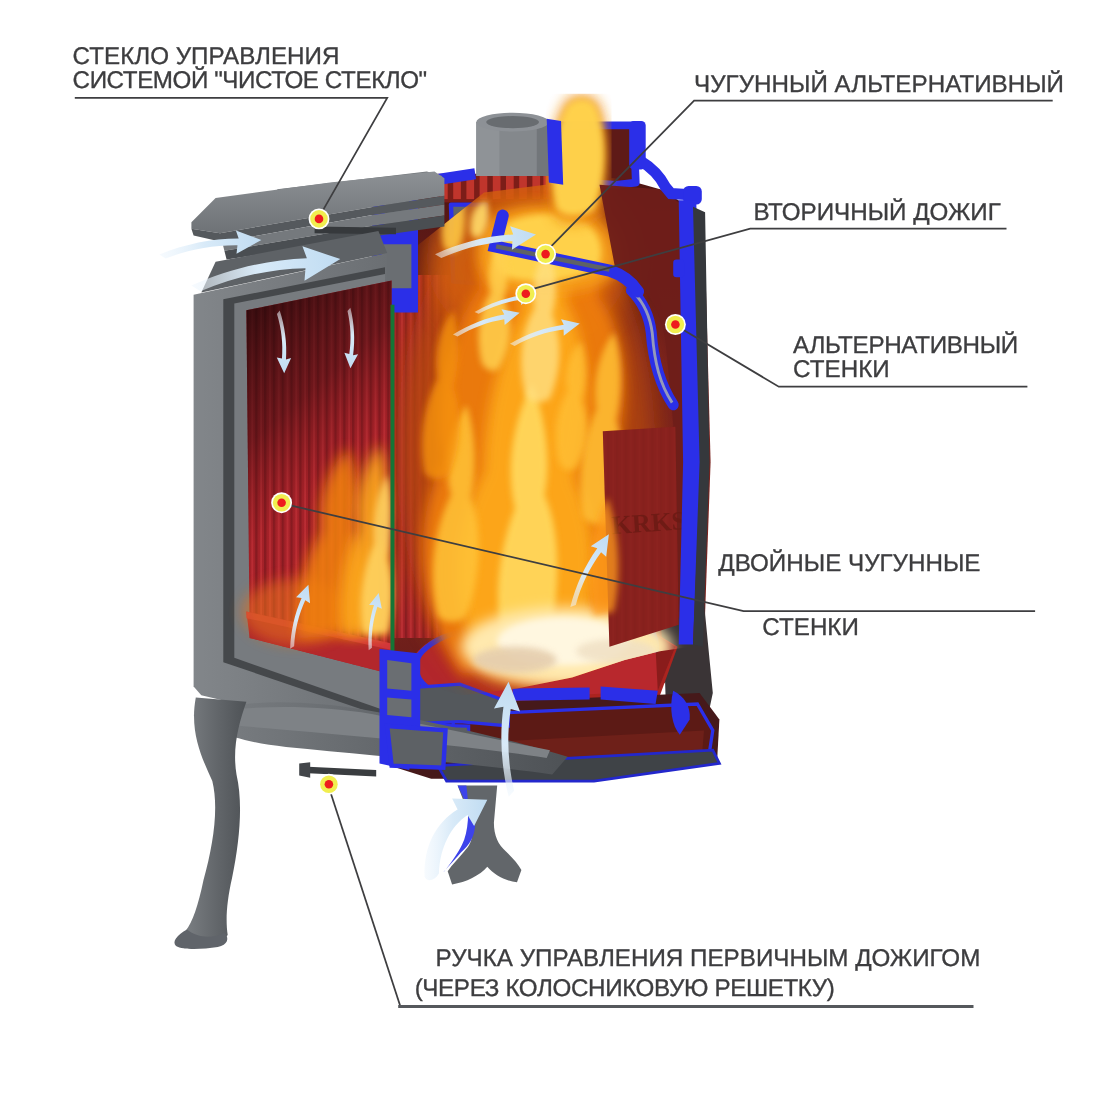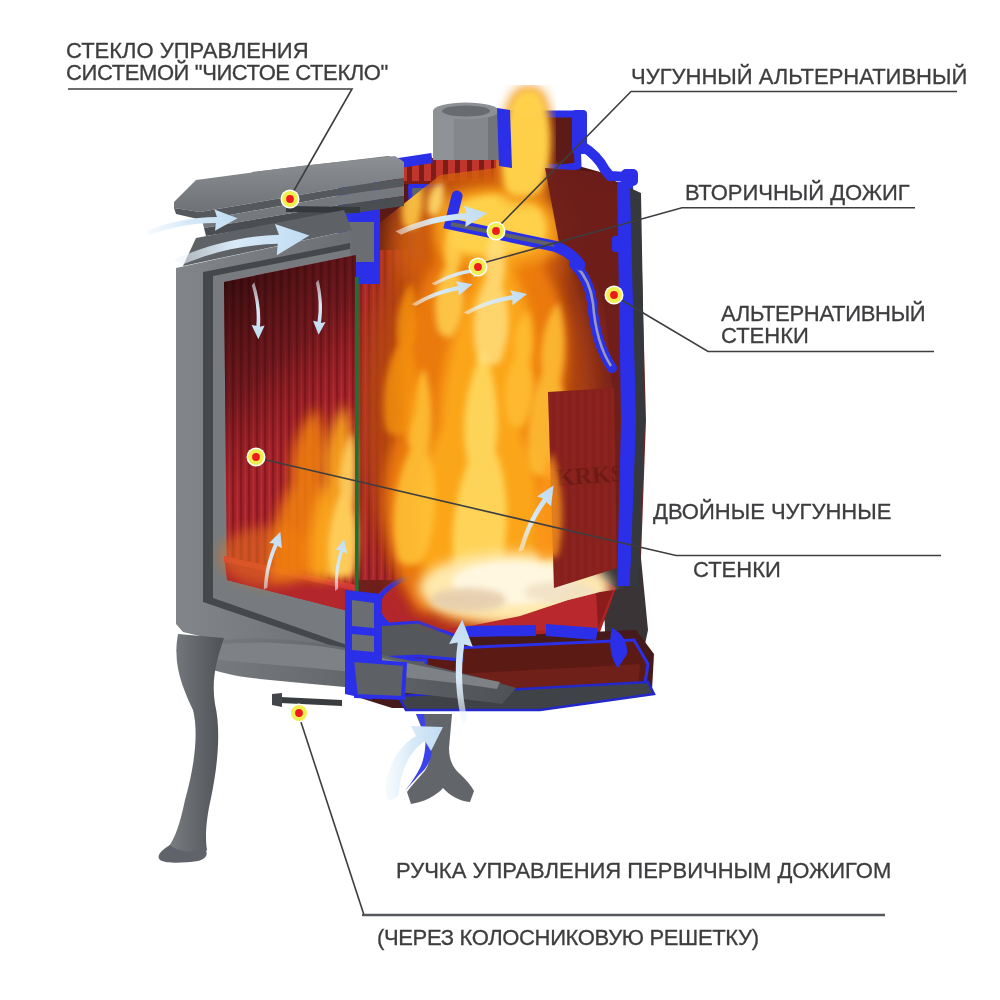--- a/index.html
+++ b/index.html
@@ -258,14 +258,14 @@
 
 <div class="lbl" id="t1a" style="left:66px;top:40px;">СТЕКЛО УПРАВЛЕНИЯ</div>
 <div class="lbl" id="t1b" style="left:66px;top:62px;letter-spacing:-0.4px;">СИСТЕМОЙ "ЧИСТОЕ СТЕКЛО"</div>
 <div class="lbl" id="t2" style="left:631px;top:66px;">ЧУГУННЫЙ АЛЬТЕРНАТИВНЫЙ</div>
 <div class="lbl" id="t3" style="left:685px;top:182px;">ВТОРИЧНЫЙ ДОЖИГ</div>
 <div class="lbl" id="t4a" style="left:721px;top:303px;letter-spacing:-0.3px;">АЛЬТЕРНАТИВНЫЙ</div>
 <div class="lbl" id="t4b" style="left:721px;top:325px;">СТЕНКИ</div>
 <div class="lbl" id="t5a" style="left:653px;top:501px;">ДВОЙНЫЕ ЧУГУННЫЕ</div>
 <div class="lbl" id="t5b" style="left:693px;top:559px;">СТЕНКИ</div>
 <div class="lbl" id="t6a" style="left:396px;top:860px;">РУЧКА УПРАВЛЕНИЯ ПЕРВИЧНЫМ ДОЖИГОМ</div>
-<div class="lbl" id="t6b" style="left:377px;top:887px;letter-spacing:-0.35px;margin-top:40px;">(ЧЕРЕЗ КОЛОСНИКОВУЮ РЕШЕТКУ)</div>
+<div class="lbl" id="t6b" style="left:377px;top:887px;letter-spacing:-0.35px;">(ЧЕРЕЗ КОЛОСНИКОВУЮ РЕШЕТКУ)</div>
 </div>
 
 </body></html>

